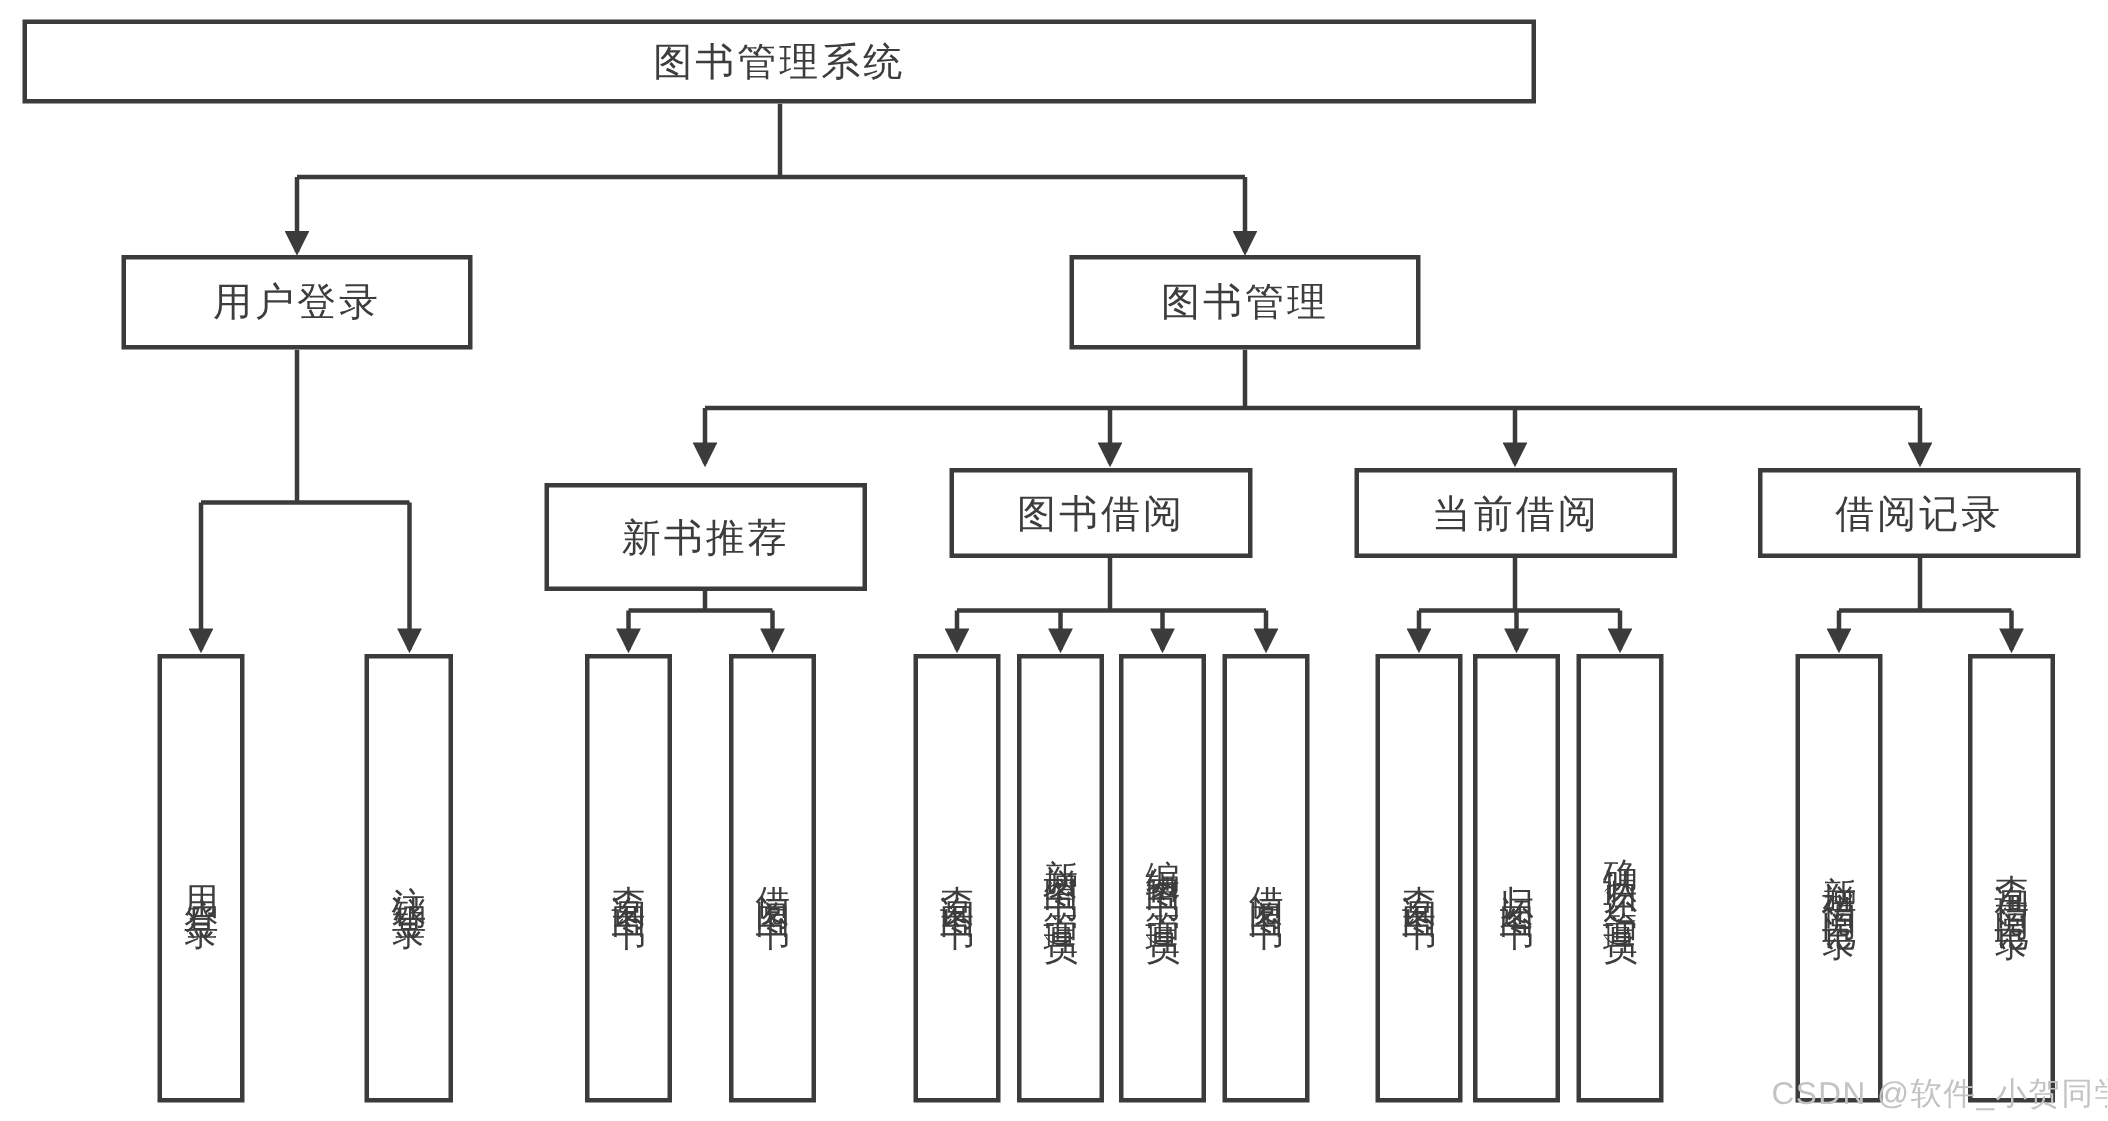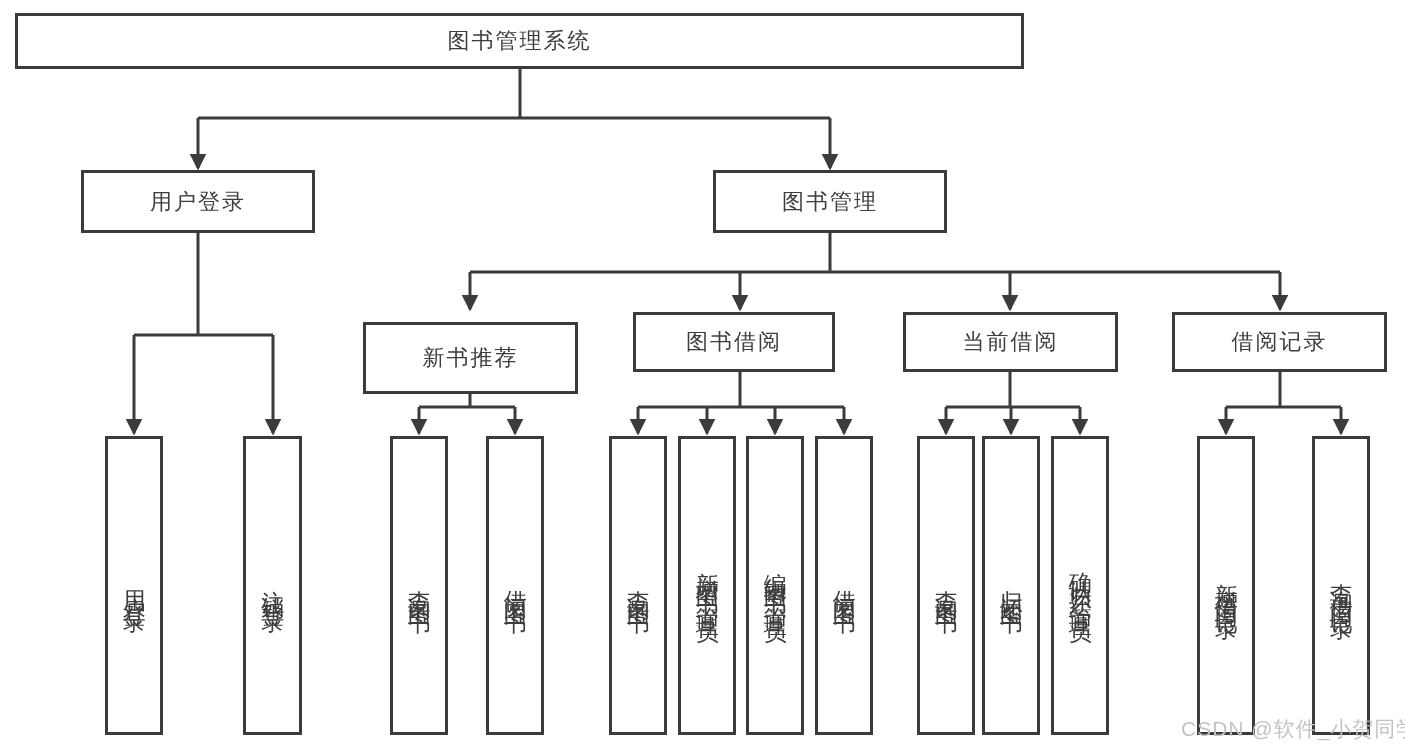--- a/index.html
+++ b/index.html
@@ -16,21 +16,21 @@
   .hbox,.vbox{
     position:absolute;
     box-sizing:border-box;
     background:#ffffff;
     border:3px solid #3b3b3b;
     display:flex;align-items:center;justify-content:center;
     color:#3d3d3d;
     z-index:2;
   }
   .hbox span{
-    font-size:22px;letter-spacing:2px;white-space:nowrap;
+    font-size:26px;letter-spacing:2px;white-space:nowrap;
   }
   .vbox span{
     writing-mode:vertical-rl;
     text-orientation:mixed;
     font-size:23px;
     letter-spacing:7px;
     line-height:1.1;
     white-space:nowrap;
   }
   #watermark{

